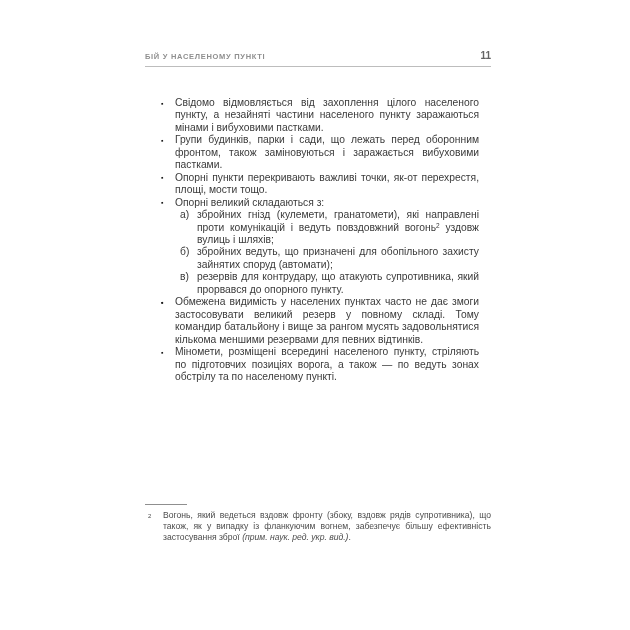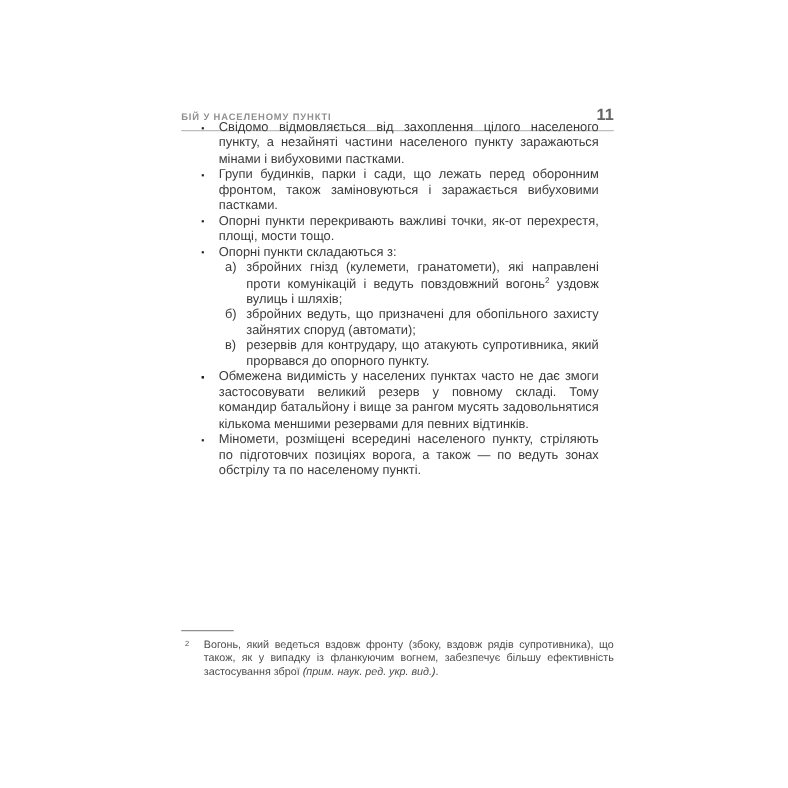--- a/index.html
+++ b/index.html
@@ -25,24 +25,23 @@
     padding-bottom: 5px;
   }
   .rh-title {
     font-size: 7.5px;
     font-weight: bold;
     letter-spacing: 0.7px;
     color: #8f8f8f;
     text-transform: uppercase;
   }
   .rh-page {
-    font-size: 13px;
+    font-size: 10px;
     font-weight: bold;
     color: #646464;
-    margin-top: 34px;
   }
   
   .content {
     position: absolute;
     left: 145px;
     top: 85px;
     width: 346px;
     font-size: 10.3px;
     line-height: 12.45px;
     text-align: justify;
@@ -118,21 +117,21 @@
         <span>Групи будинків, парки і сади, що лежать перед оборонним фронтом, також заміновуються і заражається вибуховими пастками.</span>
       </li>
 
       <li class="bullet">
         <span class="marker">▪</span>
         <span>Опорні пункти перекривають важливі точки, як-от перехрестя, площі, мости тощо.</span>
       </li>
 
       <li class="bullet">
         <span class="marker">▪</span>
-        <span>Опорні пункти складаються з:</span>
+        <span>Опорні великий складаються з:</span>
         <ol class="subitems">
           <li class="subitem">
             <span class="sublabel">а)</span>
             <span><span>збройних гнізд (кулемети, гранатомети), які направлені проти комунікацій і ведуть повздовжний вогонь</span><sup class="fref">2</sup><span> уздовж вулиць і шляхів;</span></span>
           </li>
           <li class="subitem">
             <span class="sublabel">б)</span>
             <span>збройних ведуть, що призначені для обопільного захисту зайнятих споруд (автомати);</span>
           </li>
           <li class="subitem">

